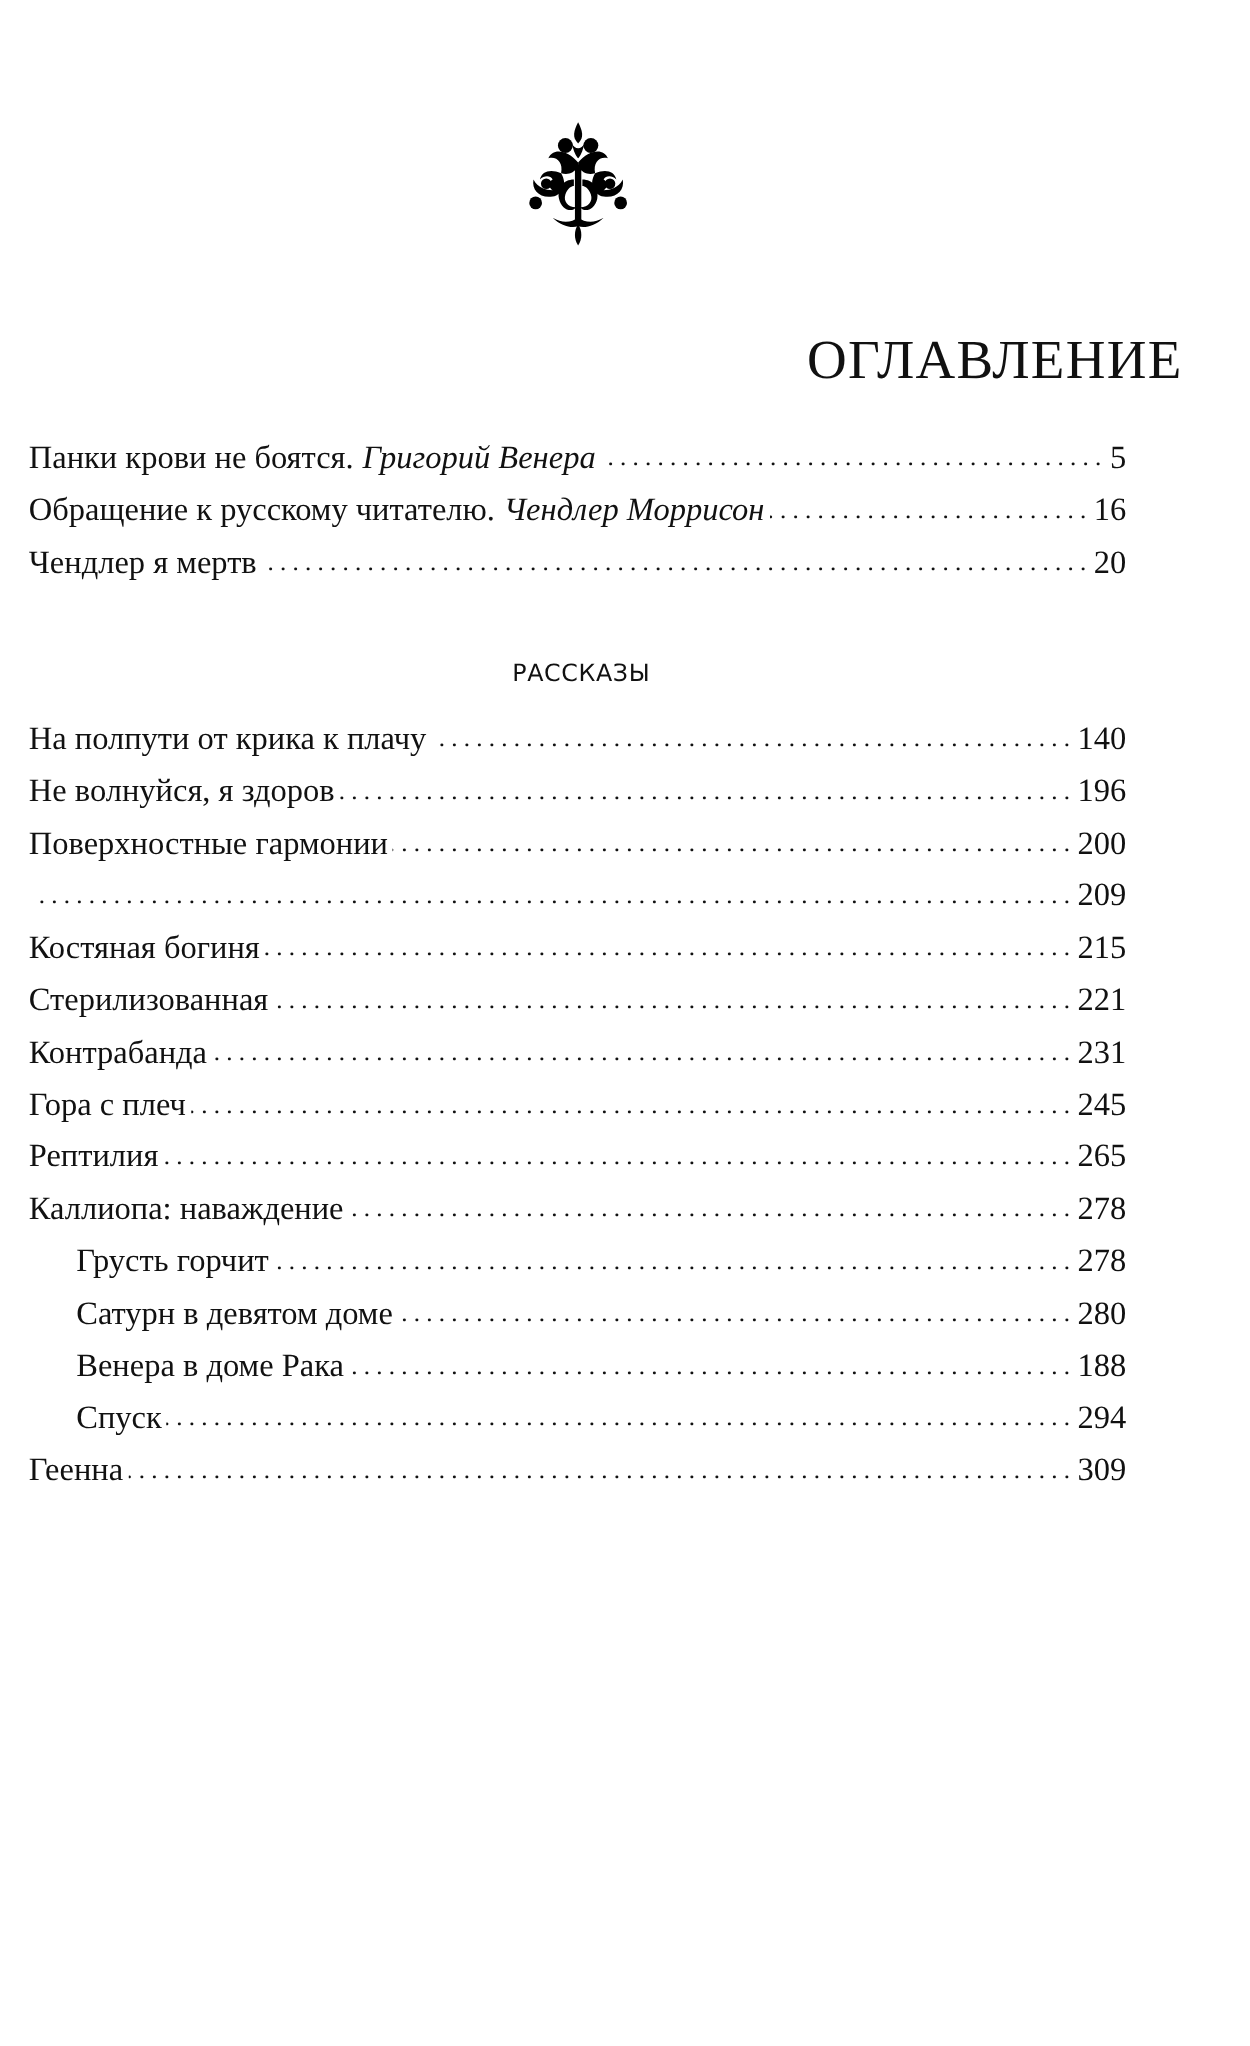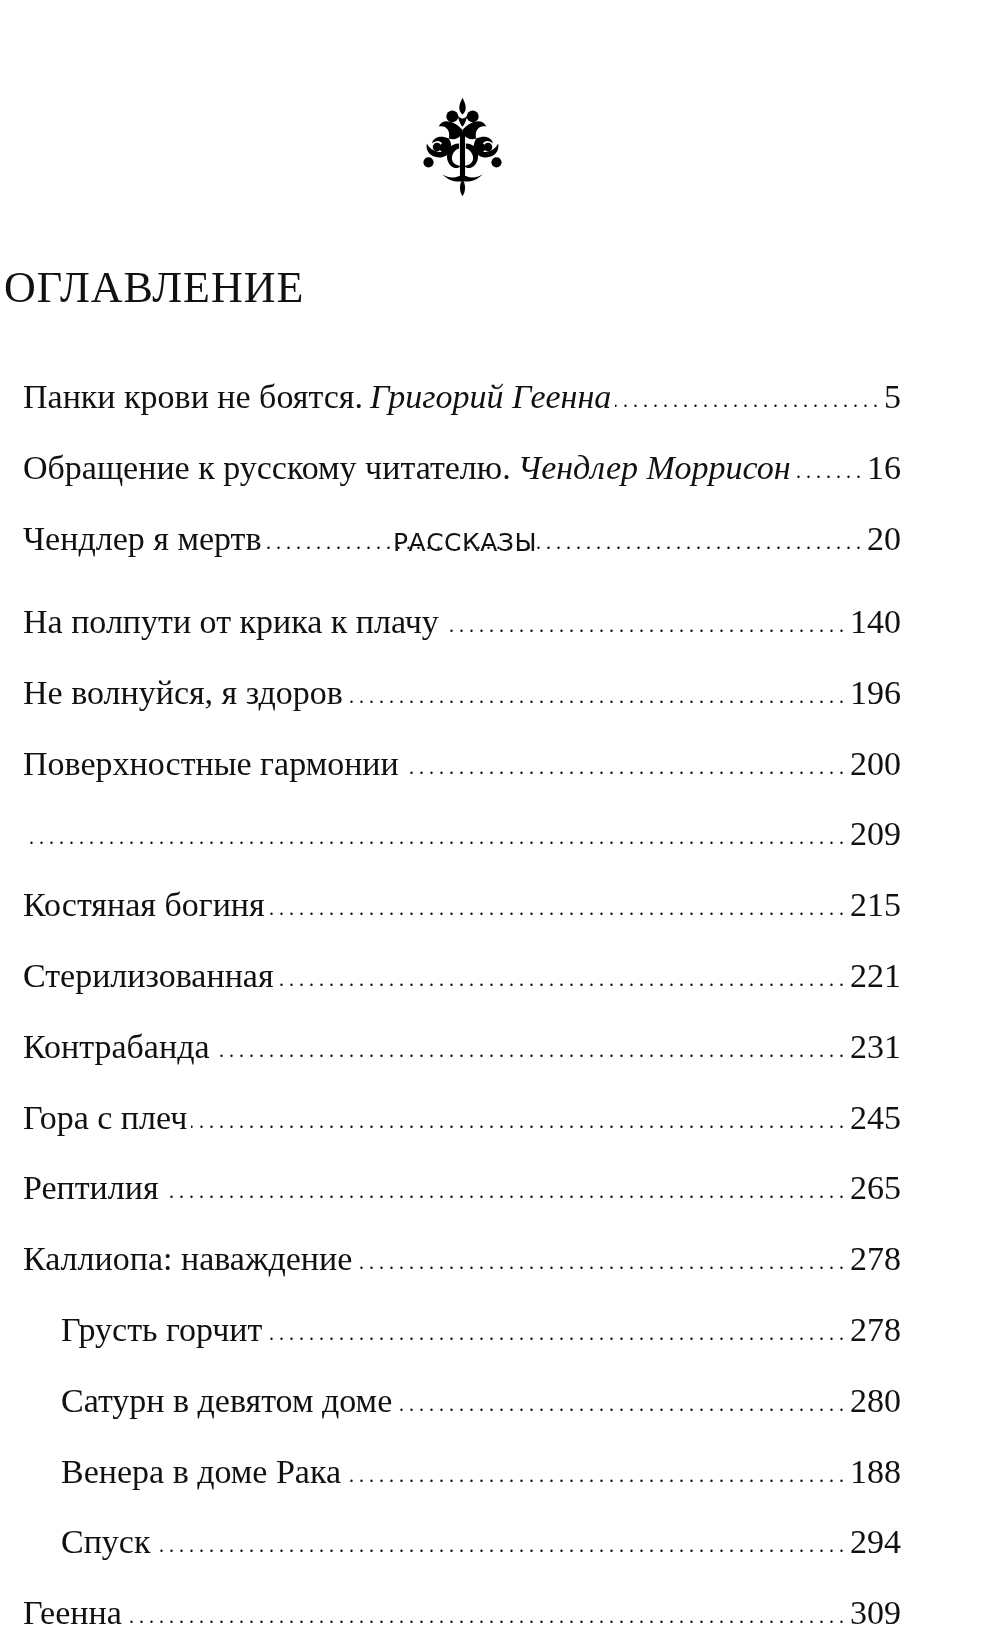--- a/index.html
+++ b/index.html
@@ -17,56 +17,55 @@
     }
     .ornament {
       position: absolute;
       left: 420px;
       top: 93px;
       width: 85px;
       height: 108px;
     }
     .page-title {
       position: absolute;
-      left: 4px;
+      left: 16px;
       width: 930px;
       top: 262px;
-      text-align: left;
+      text-align: right;
       font-size: 44px;
       letter-spacing: 1px;
       font-weight: normal;
       margin: 0;
     }
     .toc {
       position: absolute;
       left: 23px;
       width: 878px;
     }
     .toc-top { top: 345px; }
     .toc-stories { top: 570px; }
     .section-heading {
       position: absolute;
       left: 0;
       width: 930px;
       top: 528px;
       text-align: center;
       font-family: "DejaVu Sans", "Liberation Sans", sans-serif;
-      font-size: 25px;
+      font-size: 19px;
       letter-spacing: 0.5px;
       margin: 0;
       font-weight: normal;
     }
     .toc-row {
       display: flex;
       align-items: baseline;
       height: 41.8px;
-      font-size: 34px;
+      font-size: 26px;
       line-height: 41.8px;
       white-space: nowrap;
-      margin-top: 29px;
     }
     .toc-row.indent { padding-left: 38px; }
     .toc-title { flex: 0 0 auto; }
     .toc-author { font-style: italic; margin-left: 7px; flex: 0 0 auto; }
     .toc-leader {
       flex: 1 1 auto;
       overflow: hidden;
       margin: 0 6px 0 4px;
       position: relative;
       height: 1em;
@@ -112,21 +111,21 @@
     <path d="M26 92 C36 98 44 96 50 92 C56 96 64 98 74 92 C66 100 56 102 50 100 C44 102 34 100 26 92 Z"></path>
     <path d="M50 98 C46 104 46 112 50 118 C54 112 54 104 50 98 Z"></path>
   </g>
 </svg>
 
 <h1 class="page-title">ОГЛАВЛЕНИЕ</h1>
 
 <div class="toc toc-top">
   <div class="toc-row">
     <span class="toc-title">Панки крови не боятся.</span>
-    <span class="toc-author">Григорий Геенна</span>
+    <span class="toc-author">Григорий Венера</span>
     <span class="toc-leader"></span>
     <span class="toc-page">5</span>
   </div>
   <div class="toc-row">
     <span class="toc-title">Обращение к русскому читателю.</span>
     <span class="toc-author">Чендлер Моррисон</span>
     <span class="toc-leader"></span>
     <span class="toc-page">16</span>
   </div>
   <div class="toc-row">

